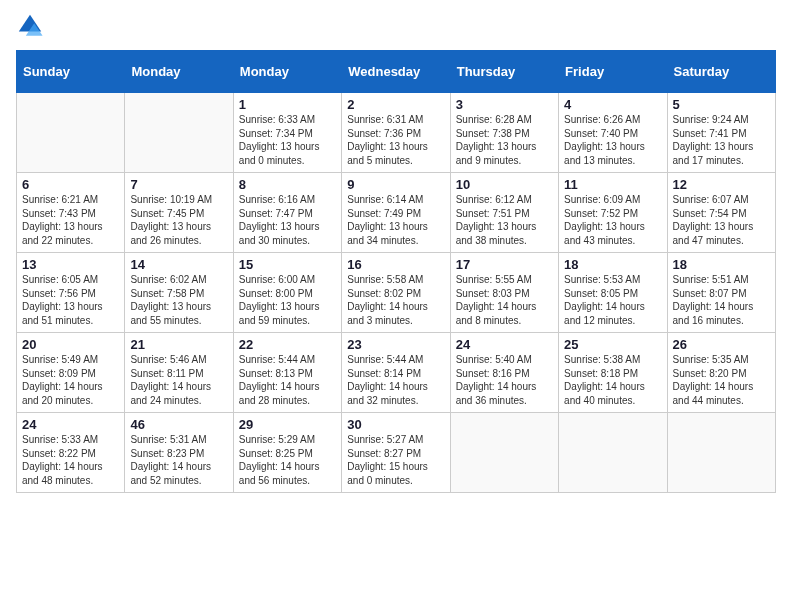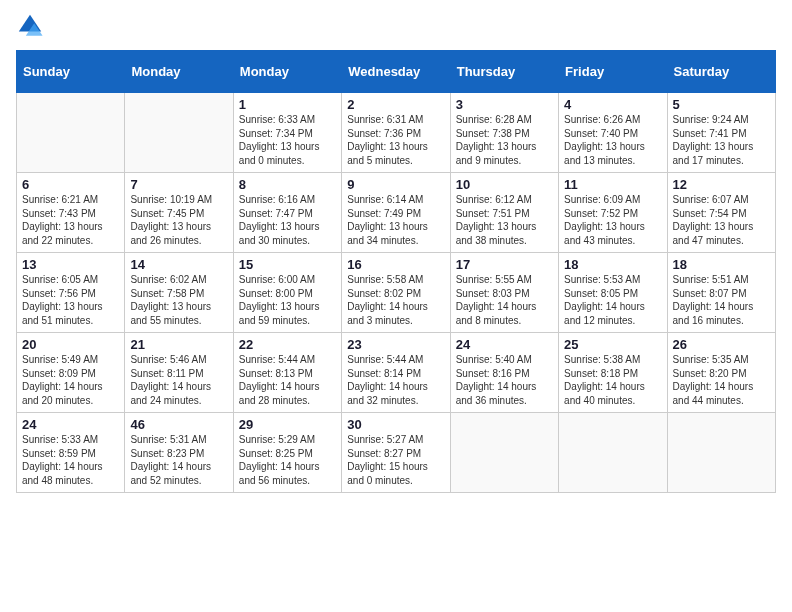--- a/index.html
+++ b/index.html
@@ -300,21 +300,21 @@
             <span class="day-number">26</span>
             <div class="day-info">Sunrise: 5:35 AM
 Sunset: 8:20 PM
 Daylight: 14 hours and 44 minutes.</div>
           </td>
         </tr>
         <tr>
           <td>
             <span class="day-number">24</span>
             <div class="day-info">Sunrise: 5:33 AM
-Sunset: 8:59 PM
+Sunset: 8:22 PM
 Daylight: 14 hours and 48 minutes.</div>
           </td>
           <td>
             <span class="day-number">46</span>
             <div class="day-info">Sunrise: 5:31 AM
 Sunset: 8:23 PM
 Daylight: 14 hours and 52 minutes.</div>
           </td>
           <td>
             <span class="day-number">29</span>

